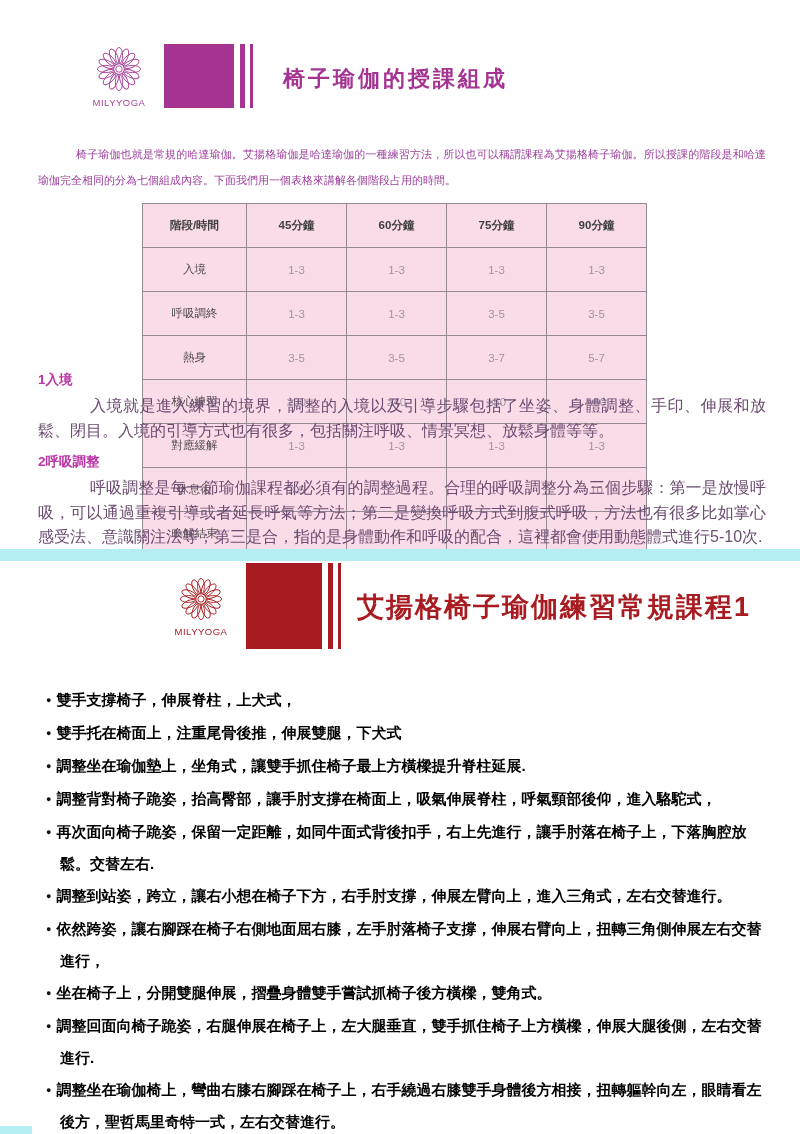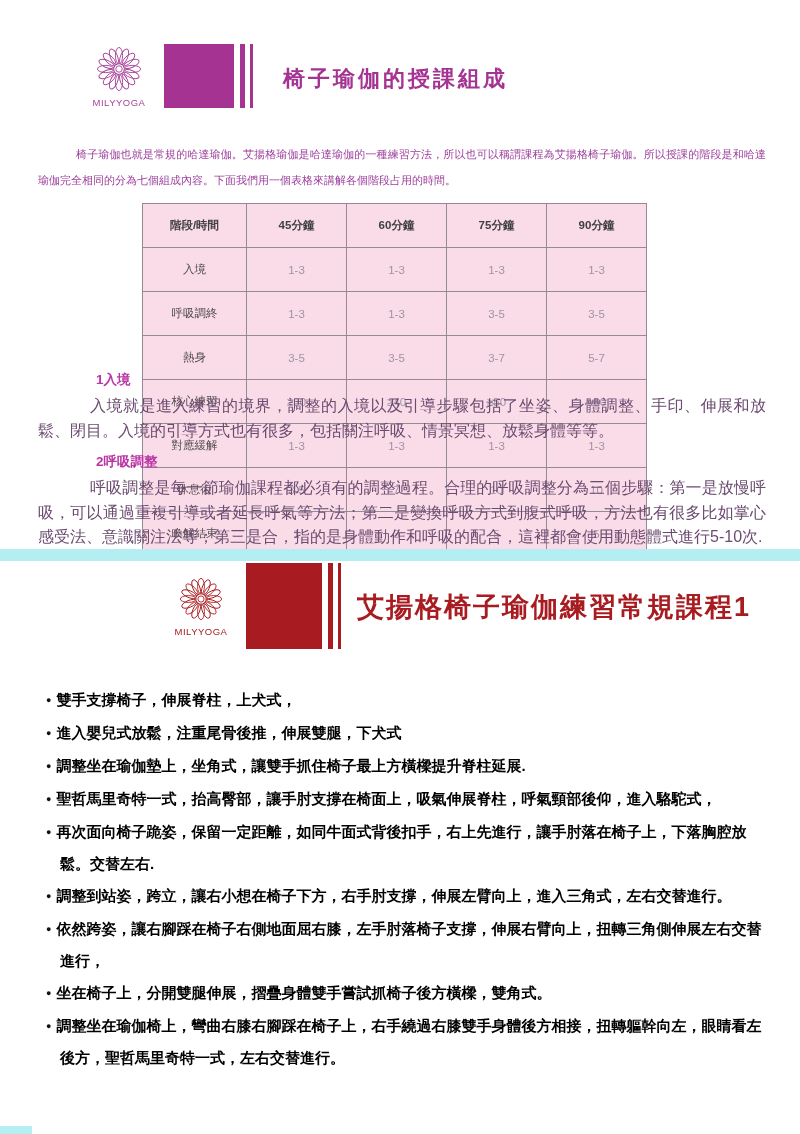--- a/index.html
+++ b/index.html
@@ -22,21 +22,21 @@
   .vlines .l2{width:3px;margin-left:5px;}
   .hdr1 .vlines .l1,.hdr1 .vlines .l2{height:64px;background:#A43392;}
   .hdr2 .vlines .l1,.hdr2 .vlines .l2{height:86px;background:#A81B20;}
   .title1{margin-left:30px;margin-top:20px;font-size:22px;font-weight:800;letter-spacing:3px;color:#A43392;white-space:nowrap;}
   .title2{margin-left:16px;margin-top:26px;font-size:27px;font-weight:800;letter-spacing:2px;color:#A81B20;white-space:nowrap;}
 
   
   .intro{position:absolute;top:131px;left:38px;right:34px;font-size:11px;line-height:25.5px;
          color:#9C3D9C;text-align:justify;text-indent:38px;}
   .sections{position:absolute;top:371px;left:38px;right:34px;}
-  .sec-h{margin-left:58px;font-size:13.5px;line-height:18px;font-weight:700;color:#BA35A5;}
+  .sec-h{font-size:13.5px;line-height:18px;font-weight:700;color:#BA35A5;}
   .sec p{margin:5px 0 10px 0;font-size:16px;line-height:24.5px;color:#6B4B70;text-align:justify;text-indent:52px;}
 
   
   .yoga-table{position:absolute;top:203px;left:142px;border-collapse:collapse;table-layout:fixed;}
   .yoga-table td{border:1px solid #958A93;background:#FADCE8;height:17px;text-align:center;
                  font-size:11.5px;padding:13px 2px;}
   .yoga-table col.c0{width:104px;}
   .yoga-table col.cn{width:100px;}
   .t-h{color:#3F3F3F;font-weight:700;}
   .t-label{color:#4F4A4E;font-weight:500;}
@@ -207,27 +207,28 @@
     <div class="vlines">
       <div class="l1"></div>
         <div class="l2"></div>
     </div>
     <div class="title2">艾揚格椅子瑜伽練習常規課程1</div>
   </div>
 
   <div class="steps">
     <ul>
       <li>雙手支撐椅子，伸展脊柱，上犬式，</li>
-      <li>進入嬰兒式放鬆，注重尾骨後推，伸展雙腿，下犬式</li>
+      <li>雙手托在椅面上，注重尾骨後推，伸展雙腿，下犬式</li>
       <li>調整坐在瑜伽墊上，坐角式，讓雙手抓住椅子最上方橫樑提升脊柱延展.</li>
-      <li>聖哲馬里奇特一式，抬高臀部，讓手肘支撐在椅面上，吸氣伸展脊柱，呼氣頸部後仰，進入駱駝式，</li>
+      <li>調整背對椅子跪姿，抬高臀部，讓手肘支撐在椅面上，吸氣伸展脊柱，呼氣頸部後仰，進入駱駝式，</li>
       <li>再次面向椅子跪姿，保留一定距離，如同牛面式背後扣手，右上先進行，讓手肘落在椅子上，下落胸腔放鬆。交替左右.</li>
       <li>調整到站姿，跨立，讓右小想在椅子下方，右手肘支撐，伸展左臂向上，進入三角式，左右交替進行。</li>
       <li>依然跨姿，讓右腳踩在椅子右側地面屈右膝，左手肘落椅子支撐，伸展右臂向上，扭轉三角側伸展左右交替進行，</li>
       <li>坐在椅子上，分開雙腿伸展，摺疊身體雙手嘗試抓椅子後方橫樑，雙角式。</li>
+      <li>調整回面向椅子跪姿，右腿伸展在椅子上，左大腿垂直，雙手抓住椅子上方橫樑，伸展大腿後側，左右交替進行.</li>
       <li>調整坐在瑜伽椅上，彎曲右膝右腳踩在椅子上，右手繞過右膝雙手身體後方相接，扭轉軀幹向左，眼睛看左後方，聖哲馬里奇特一式，左右交替進行。</li>
 
     </ul>
   </div>
 
   <div class="chip"></div>
 
 </div>
 
 </body></html>

